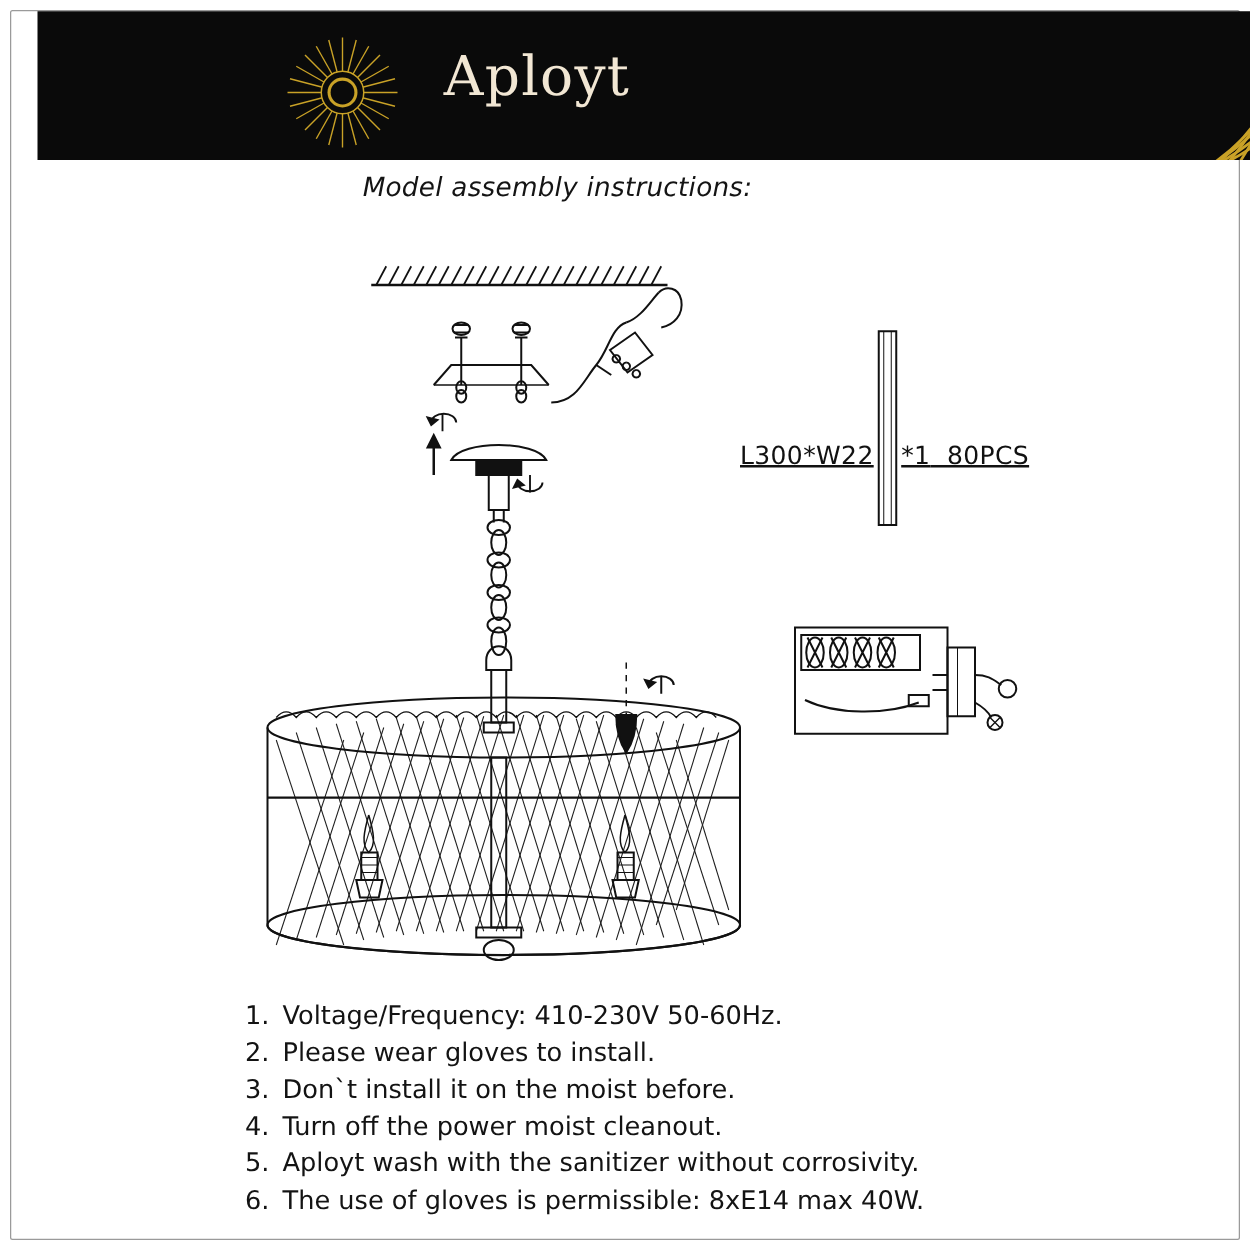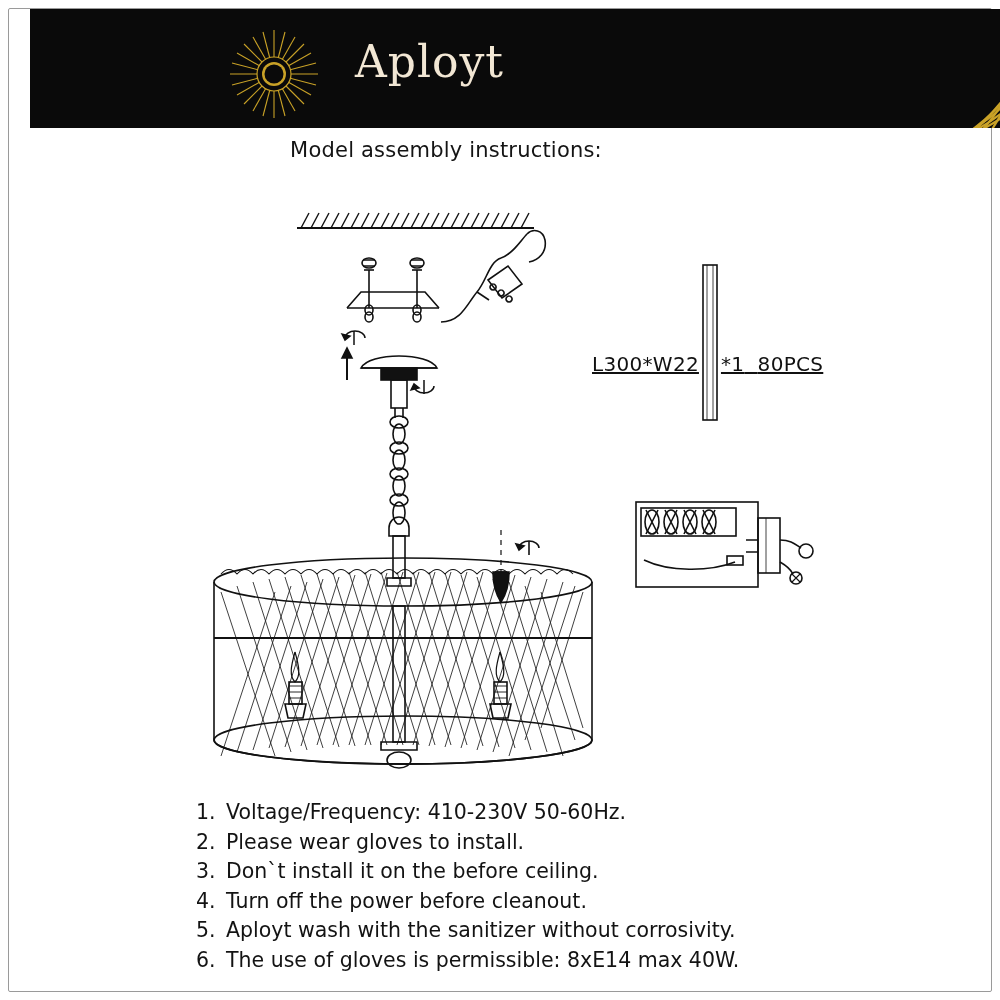--- a/index.html
+++ b/index.html
@@ -66,20 +66,21 @@
     height: 300px;
   }
 
   
   .title-block {
     position: absolute;
     left: 0;
     top: 138px;
     width: 892px;
     text-align: center;
+    font-style: italic;
   }
   .title-line1 {
     font-size: 21px;
     color: #141414;
     letter-spacing: 0.2px;
   }
   .title-line2 {
     font-size: 21px;
     color: #141414;
     margin-top: 9px;
@@ -436,25 +437,25 @@
     <div class="ins-row">
       <span class="ins-num">1.</span>
       <span class="ins-text">Voltage/Frequency: 410-230V 50-60Hz.</span>
     </div>
     <div class="ins-row">
       <span class="ins-num">2.</span>
       <span class="ins-text">Please wear gloves to install.</span>
     </div>
     <div class="ins-row">
       <span class="ins-num">3.</span>
-      <span class="ins-text">Don`t install it on the before ceiling.</span>
+      <span class="ins-text">Don`t install it on the moist before.</span>
     </div>
     <div class="ins-row">
       <span class="ins-num">4.</span>
-      <span class="ins-text">Turn off the power before cleanout.</span>
+      <span class="ins-text">Turn off the power moist cleanout.</span>
     </div>
     <div class="ins-row">
       <span class="ins-num">5.</span>
       <span class="ins-text">Aployt wash with the sanitizer without corrosivity.</span>
     </div>
     <div class="ins-row">
       <span class="ins-num">6.</span>
       <span class="ins-text">The use of gloves is permissible: 8xE14 max 40W.</span>
     </div>
   </div>

